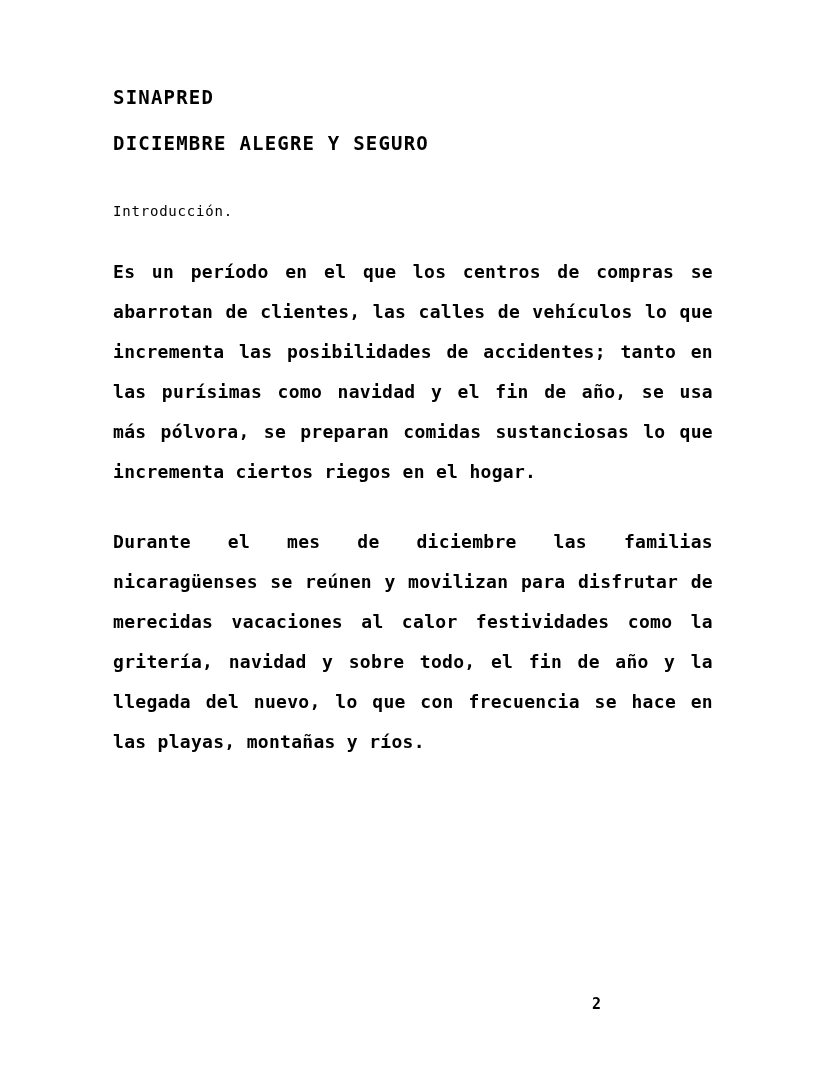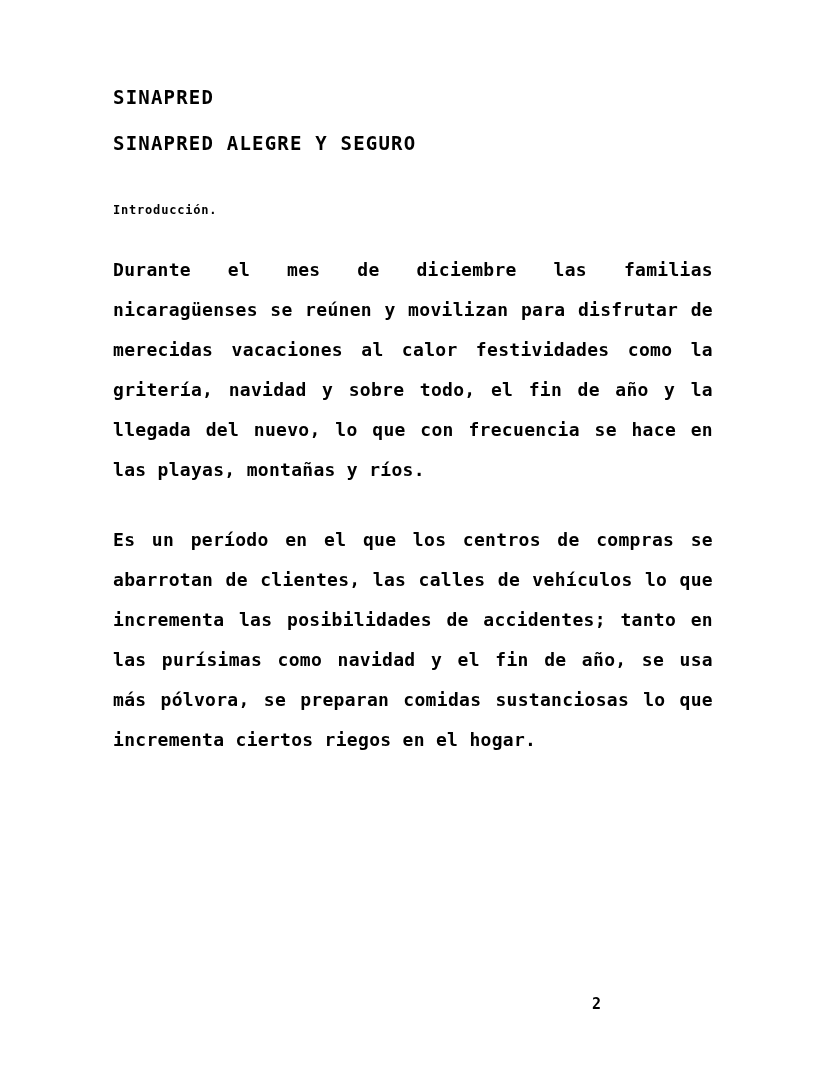--- a/index.html
+++ b/index.html
@@ -32,22 +32,22 @@
     font-weight: bold;
     letter-spacing: 1.2px;
     line-height: 1.0;
     margin: 0 0 22px 0;
     white-space: pre;
   }
   .heading.first {
     margin-bottom: 27px;
   }
   .section-label {
-    font-size: 12px;
-    font-weight: bold;
+    font-size: 14px;
+    font-weight: normal;
     letter-spacing: 0.8px;
     margin: 50px 0 0 0;
     white-space: pre;
   }
   p.para {
     font-size: 18px;
     font-weight: bold;
     line-height: 40px;
     text-align: justify;
     text-justify: inter-word;
@@ -67,25 +67,25 @@
   }
 </style>
 </head>
 <body>
 
 <div class="page">
   <div class="doc-body">
 
     <div class="heading first">SINAPRED</div>
 
-    <div class="heading">SINAPRED ALEGRE Y SEGURO</div>
+    <div class="heading">DICIEMBRE ALEGRE Y SEGURO</div>
 
     <div class="section-label">Introducción.</div>
 
+    <p class="para">Es un período en el que los centros de compras se abarrotan de clientes, las calles de vehículos lo que incrementa las posibilidades de accidentes; tanto en las purísimas como navidad y el fin de año, se usa más pólvora, se preparan comidas sustanciosas lo que incrementa ciertos riegos en el hogar.</p>
+
     <p class="para">Durante el mes de diciembre las familias nicaragüenses se reúnen y movilizan para disfrutar de merecidas vacaciones al calor festividades como la gritería, navidad y sobre todo, el fin de año y la llegada del nuevo, lo que con frecuencia se hace en las playas, montañas y ríos.</p>
-
-    <p class="para">Es un período en el que los centros de compras se abarrotan de clientes, las calles de vehículos lo que incrementa las posibilidades de accidentes; tanto en las purísimas como navidad y el fin de año, se usa más pólvora, se preparan comidas sustanciosas lo que incrementa ciertos riegos en el hogar.</p>
 
 
   </div>
 
   <div class="page-number">2</div>
 </div>
 
 </body></html>

